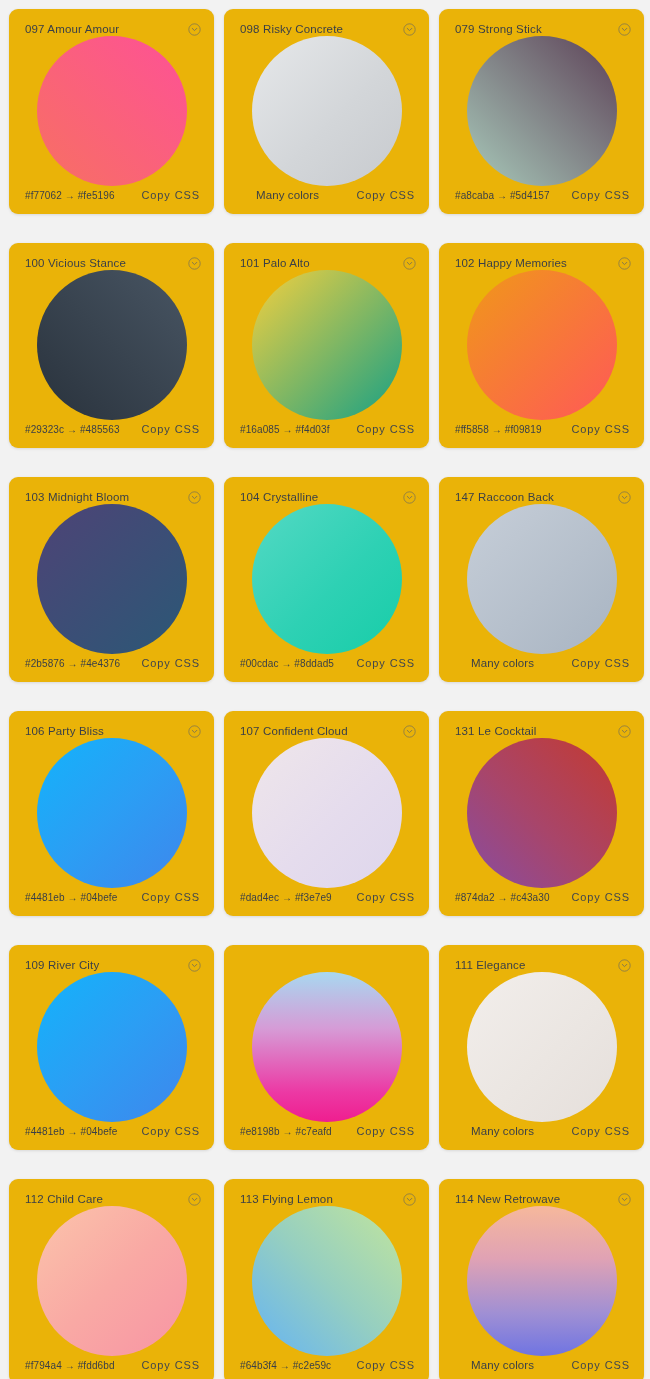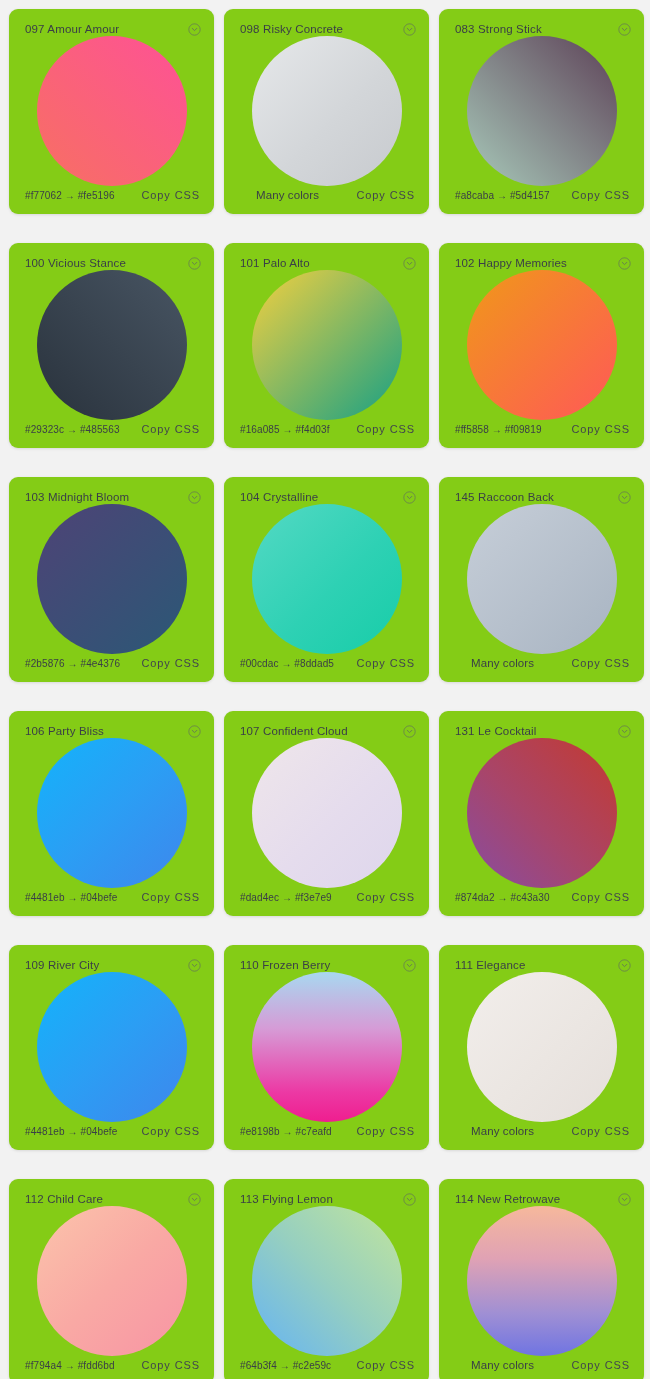--- a/index.html
+++ b/index.html
@@ -22,21 +22,21 @@
     column-gap: 10px;
     row-gap: 29px;
     padding: 9px 0 0 9px;
     box-sizing: border-box;
   }
 
   .card {
     position: relative;
     width: 205px;
     height: 205px;
-    background: #84cc16;
+    background: #eab308;
     border-radius: 9px;
     box-shadow: 0 1px 3px rgba(0,0,0,0.10), 0 0 1px rgba(0,0,0,0.06);
     box-sizing: border-box;
     overflow: hidden;
   }
 
   .card-header {
     position: absolute;
     top: 0;
     left: 0;
@@ -158,21 +158,21 @@
     <div class="swatch-wrap">
       <div class="swatch" style="background: linear-gradient(to right bottom, rgb(230, 232, 234) 0%, rgb(211, 214, 217) 55%, rgb(199, 202, 206) 100%);"></div>
     </div>
     <div class="card-footer">
       <span class="many-colors">Many colors</span>
       <span class="copy-css">Copy CSS</span>
     </div>
   </div>
     <div class="card">
     <div class="card-header">
-      <span class="card-title">083 Strong Stick</span>
+      <span class="card-title">079 Strong Stick</span>
       <span class="menu-icon-wrap">
         <svg class="menu-icon" viewBox="0 0 16 16" aria-hidden="true">
           <circle cx="8" cy="8" r="7" fill="none" stroke="#5b6068" stroke-width="1"></circle>
           <path d="M5.2 6.6 L8 9.4 L10.8 6.6" fill="none" stroke="#5b6068" stroke-width="1.2" stroke-linecap="round" stroke-linejoin="round"></path>
         </svg>
       </span>
     </div>
     <div class="swatch-wrap">
       <div class="swatch" style="background: linear-gradient(to right top, rgb(168, 202, 186) 0%, rgb(93, 65, 87) 100%);"></div>
     </div>
@@ -266,21 +266,21 @@
     <div class="swatch-wrap">
       <div class="swatch" style="background: linear-gradient(to right bottom, rgb(84, 217, 196) 0%, rgb(46, 209, 180) 55%, rgb(23, 205, 168) 100%);"></div>
     </div>
     <div class="card-footer">
       <span class="hex-pair">#00cdac → #8ddad5</span>
       <span class="copy-css">Copy CSS</span>
     </div>
   </div>
     <div class="card">
     <div class="card-header">
-      <span class="card-title">145 Raccoon Back</span>
+      <span class="card-title">147 Raccoon Back</span>
       <span class="menu-icon-wrap">
         <svg class="menu-icon" viewBox="0 0 16 16" aria-hidden="true">
           <circle cx="8" cy="8" r="7" fill="none" stroke="#5b6068" stroke-width="1"></circle>
           <path d="M5.2 6.6 L8 9.4 L10.8 6.6" fill="none" stroke="#5b6068" stroke-width="1.2" stroke-linecap="round" stroke-linejoin="round"></path>
         </svg>
       </span>
     </div>
     <div class="swatch-wrap">
       <div class="swatch" style="background: linear-gradient(to right bottom, rgb(198, 206, 216) 0%, rgb(182, 192, 204) 55%, rgb(168, 180, 194) 100%);"></div>
     </div>
@@ -355,29 +355,20 @@
     </div>
     <div class="swatch-wrap">
       <div class="swatch" style="background: linear-gradient(to right bottom, rgb(19, 179, 251) 0%, rgb(43, 158, 244) 50%, rgb(63, 134, 236) 100%);"></div>
     </div>
     <div class="card-footer">
       <span class="hex-pair">#4481eb → #04befe</span>
       <span class="copy-css">Copy CSS</span>
     </div>
   </div>
     <div class="card">
-    <div class="card-header">
-      <span class="card-title">110 Frozen Berry</span>
-      <span class="menu-icon-wrap">
-        <svg class="menu-icon" viewBox="0 0 16 16" aria-hidden="true">
-          <circle cx="8" cy="8" r="7" fill="none" stroke="#5b6068" stroke-width="1"></circle>
-          <path d="M5.2 6.6 L8 9.4 L10.8 6.6" fill="none" stroke="#5b6068" stroke-width="1.2" stroke-linecap="round" stroke-linejoin="round"></path>
-        </svg>
-      </span>
-    </div>
     <div class="swatch-wrap">
       <div class="swatch" style="background: linear-gradient(rgb(168, 216, 240) 0%, rgb(214, 155, 214) 38%, rgb(236, 57, 164) 80%, rgb(239, 30, 143) 100%);"></div>
     </div>
     <div class="card-footer">
       <span class="hex-pair">#e8198b → #c7eafd</span>
       <span class="copy-css">Copy CSS</span>
     </div>
   </div>
     <div class="card">
     <div class="card-header">

